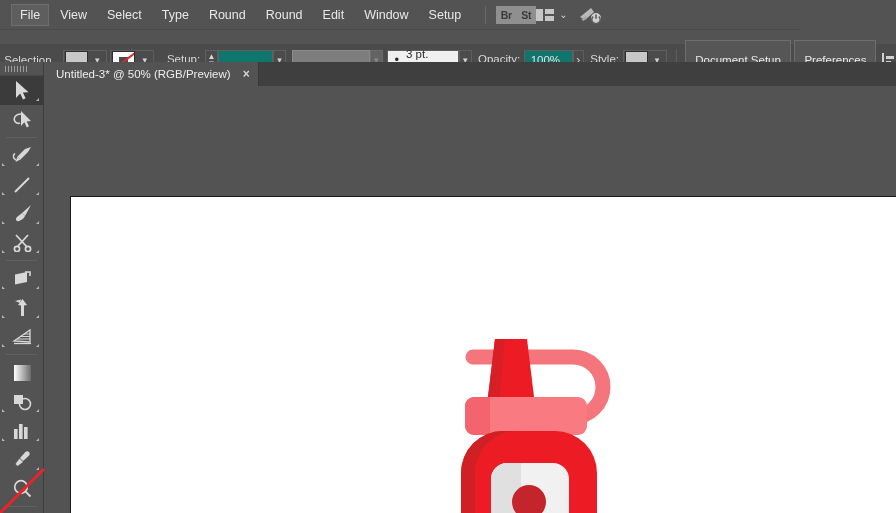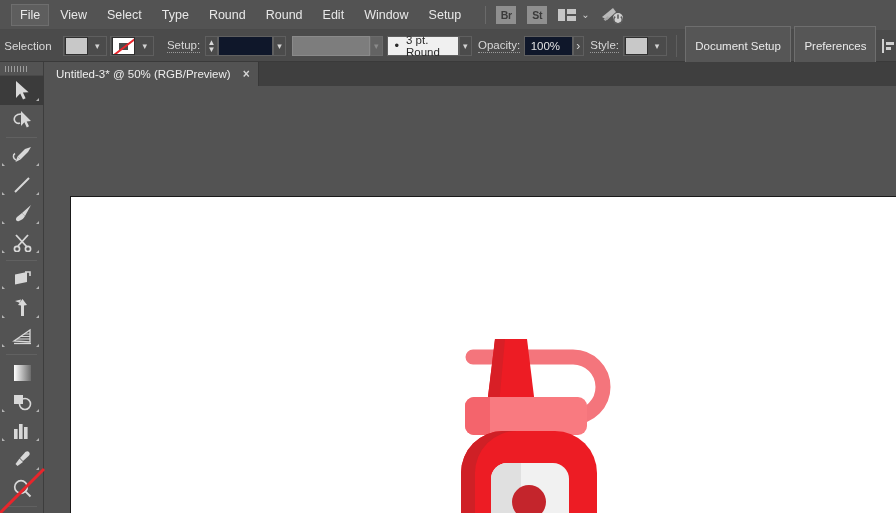--- a/index.html
+++ b/index.html
@@ -25,28 +25,28 @@
     line-height: 16px; cursor: default;
     white-space: nowrap;
   }
   .menu-item.active { background: #5e5e5e; border: 1px solid #6e6e6e; padding: 2px 8px; }
   .menu-sep {
     width: 1px; height: 18px; background: #6a6a6a; margin: 0 10px 0 14px;
   }
   .sq-btn {
     width: 20px; height: 18px; background: #8f8f8f; color: #3a3a3a;
     font-size: 10.5px; font-weight: bold; text-align: center; line-height: 18px;
-    margin-right: 11px; cursor: default; letter-spacing: -0.3px;
+    cursor: default; letter-spacing: -0.3px;
   }
   .ws-icon { margin-right: 2px; display: flex; align-items: center; }
   .caret-sm { color: #cfcfcf; font-size: 10px; margin: 0 10px 0 3px; cursor: default; }
 
   
   .controlbar {
-    position: absolute; left: 0; top: 30px; width: 896px; height: 32px;
+    position: absolute; left: 0; top: 44px; width: 896px; height: 32px;
     background: #4b4b4b;
     display: flex; align-items: center;
     border-bottom: 1px solid #3a3a3a;
   }
   .cb-label { color: #d8d8d8; font-size: 11.5px; white-space: nowrap; }
   .cb-label.dotted { border-bottom: 1px dotted #9b9b9b; padding-bottom: 1px; }
   .swatch-group {
     display: flex; align-items: stretch; height: 20px;
     border: 1px solid #5f5f5f; background: #4b4b4b;
   }
@@ -56,21 +56,21 @@
     width: 17px; display: flex; align-items: center; justify-content: center;
     color: #d2d2d2; font-size: 9px; cursor: default;
   }
   .dd-arrow.dim { color: #8a8a8a; }
   .spinner {
     width: 17px; height: 20px; display: flex; flex-direction: column;
     align-items: center; justify-content: center; color: #d9d9d9;
     font-size: 8px; line-height: 7px; border: 1px solid #5f5f5f; cursor: default;
   }
   .field {
-    height: 20px; background: #0f172a; border: 1px solid #5f5f5f;
+    height: 20px; background: #0f766e; border: 1px solid #5f5f5f;
     color: #e2e2e2; font-size: 11.5px; display: flex; align-items: center;
     padding: 0 6px;
   }
   .field.disabled { background: #7d7d7d; border-color: #8a8a8a; }
   .field.light { background: #f0f0f0; color: #2a2a2a; }
   .btn-flat {
     height: 39px; border: 1px solid #6e6e6e; background: #565656;
     color: #eaeaea; font-size: 11.5px; display: flex; align-items: center;
     padding: 0 9px; cursor: default; white-space: nowrap;
   }

